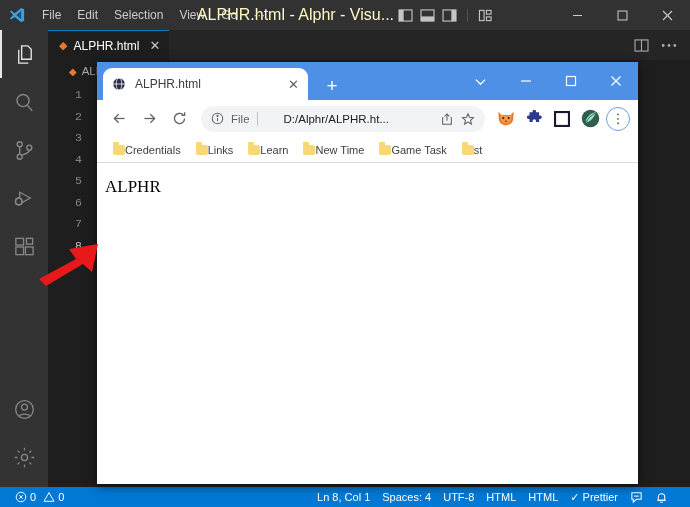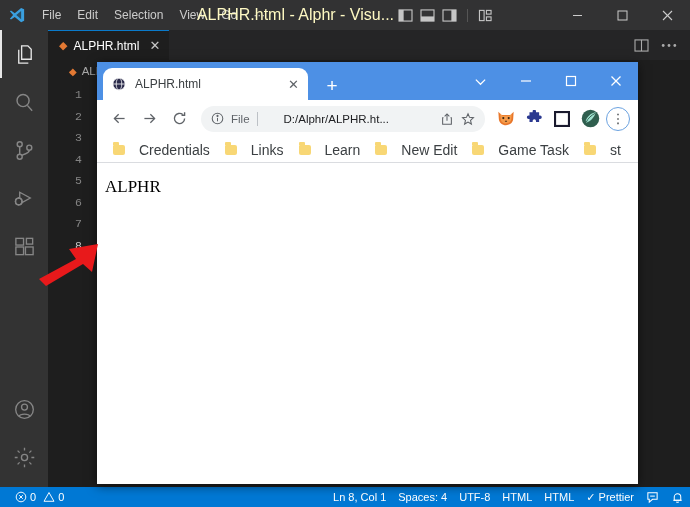--- a/index.html
+++ b/index.html
@@ -134,22 +134,22 @@
     width: 24px; height: 24px; border-radius: 50%; border: 1.5px solid #6ba2e0;
     display: flex; align-items: center; justify-content: center; color: #3c4043;
     font-size: 13px; line-height: 1; margin-left: 3px;
   }
 
   .br-bookmarks {
     height: 26px; background: #ffffff; display: flex; align-items: center;
     padding: 0 10px; gap: 3px; border-bottom: 1px solid #dadce0;
   }
   .bm {
-    display: flex; align-items: center; gap: 14px; padding: 2px 6px; border-radius: 4px;
-    font-size: 14px; color: #3c4043; white-space: nowrap; justify-content: space-between;
+    display: flex; align-items: center; gap: 0; padding: 2px 6px; border-radius: 4px;
+    font-size: 11px; color: #3c4043; white-space: nowrap; justify-content: space-between;
   }
   .bm-folder {
     width: 12px; height: 10px; background: #f8d775; border-radius: 1px 2px 2px 2px;
     position: relative; flex: none;
   }
   .bm-folder::before {
     content: ""; position: absolute; left: 0; top: -2.5px; width: 6px; height: 3px;
     background: #f8d775; border-radius: 1px 1px 0 0;
   }
   .br-content {
@@ -159,21 +159,21 @@
   .pg-h { font-size: 17px; font-weight: normal; margin-bottom: 20px; }
   .pg-p { font-size: 17px; }
 
   
   .statusbar {
     position: absolute; left: 0; bottom: 0; width: 690px; height: 20px;
     background: #0078d4; display: flex; align-items: center;
     color: #ffffff; font-size: 11px;
   }
   .sb-left { display: flex; align-items: center; padding-left: 9px; gap: 4px; }
-  .sb-right { margin-left: auto; display: flex; align-items: center; padding-right: 0; justify-content: space-between; }
+  .sb-right { margin-left: auto; display: flex; align-items: center; padding-right: 16px; justify-content: space-between; }
   .sb-item { padding: 0 6px; display: flex; align-items: center; gap: 3px; height: 20px; line-height: 20px; white-space: nowrap; }
   svg { display: block; }
 </style>
 </head>
 <body>
 
 <div id="root">
 
   <div class="titlebar">
     <div class="vs-logo">
@@ -472,21 +472,21 @@
       <div class="bm">
         <span class="bm-folder"></span>
         <span>Links</span>
       </div>
       <div class="bm">
         <span class="bm-folder"></span>
         <span>Learn</span>
       </div>
       <div class="bm">
         <span class="bm-folder"></span>
-        <span>New Edit</span>
+        <span>New Time</span>
       </div>
       <div class="bm">
         <span class="bm-folder"></span>
         <span>Game Task</span>
       </div>
       <div class="bm">
         <span class="bm-folder"></span>
         <span>st</span>
       </div>
     </div>

